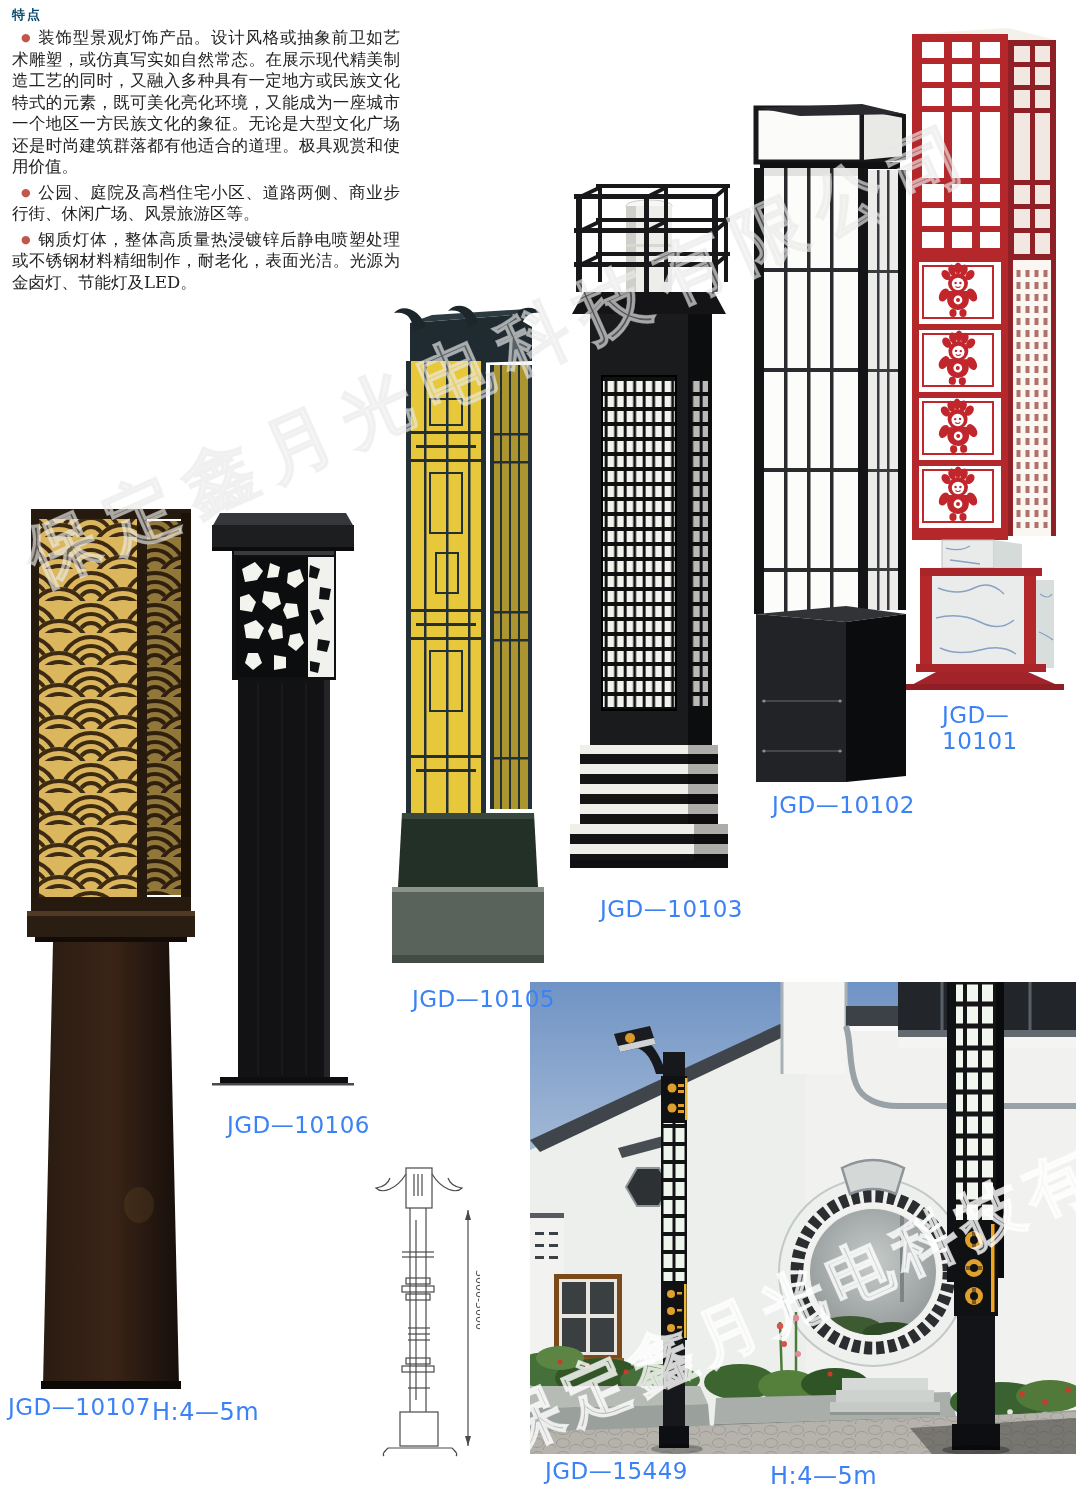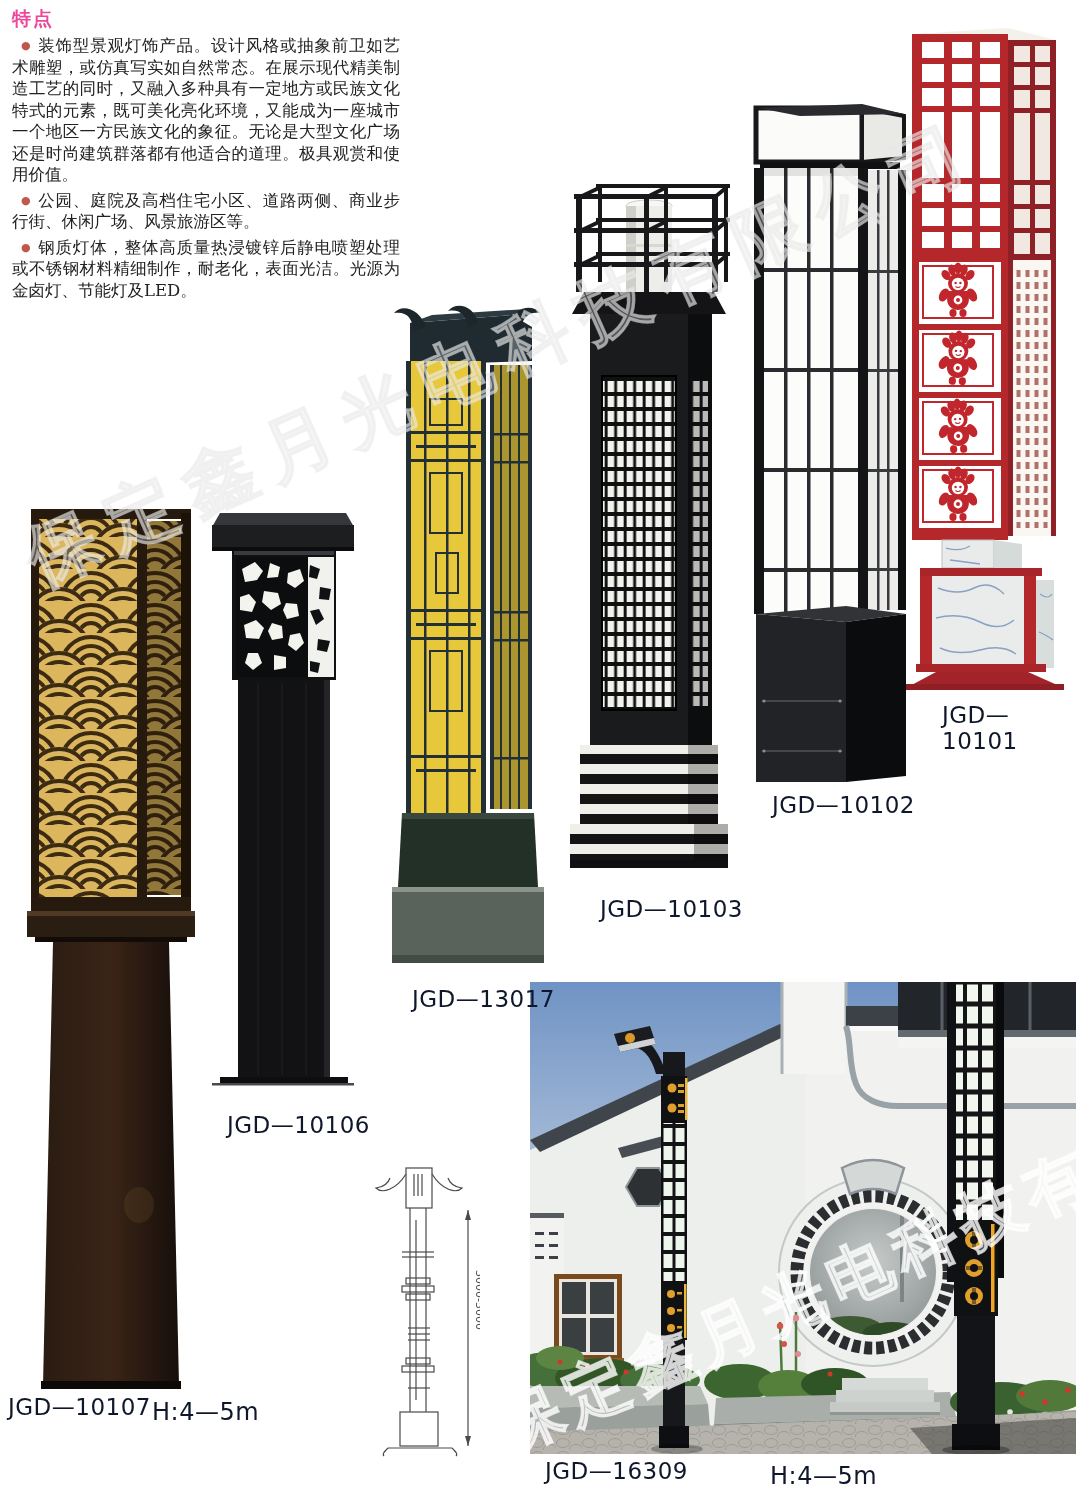--- a/index.html
+++ b/index.html
@@ -1,24 +1,24 @@
 <!DOCTYPE html>
 <html><head>
 <meta charset="utf-8">
 <style>
   html,body{margin:0;padding:0;background:#ffffff;}
   .page{position:relative;width:1076px;height:1487px;background:#ffffff;overflow:hidden;
         font-family:"Liberation Sans","DejaVu Sans",sans-serif;}
   .textblock{position:absolute;left:12px;top:4px;width:388px;color:#1b1b1b;
         font-family:"DejaVu Serif","Liberation Serif",serif;}
-  .sec-h{font-size:19px;font-weight:bold;margin:2px 0 3px 0;letter-spacing:2px;color:#ec4899;}
+  .sec-h{font-size:13px;font-weight:bold;margin:2px 0 3px 0;letter-spacing:2px;color:#0c4a6e;}
   .sec-p{font-size:16.5px;line-height:21.5px;margin:0 0 4px 0;text-align:justify;color:#222;}
   .bullet{color:#c0564c;font-size:11px;margin:0 7px 0 9px;vertical-align:2px;}
   .fig{position:absolute;}
-  .label{position:absolute;font-size:23px;color:#0f172a;letter-spacing:0.5px;
+  .label{position:absolute;font-size:23px;color:#3b82f6;letter-spacing:0.5px;
         font-family:"DejaVu Sans","Liberation Sans",sans-serif;}
   .hspec{font-size:24px;letter-spacing:0.5px;}
   .ghost-wm{position:absolute;left:10px;top:520px;width:1000px;transform:rotate(-24deg);
         transform-origin:left top;font-size:72px;font-weight:bold;letter-spacing:14px;
         color:rgba(225,225,225,0.30);-webkit-text-stroke:1px rgba(235,235,235,0.55);
         pointer-events:none;white-space:nowrap;}
 </style>
 </head>
 <body>
 
@@ -603,20 +603,20 @@
     </g>
 
     <text transform="translate(-20,470) rotate(-24)" x="0" y="0" font-size="64" font-weight="bold" letter-spacing="8" fill="rgba(255,255,255,0.28)" stroke="rgba(255,255,255,0.75)" stroke-width="1.5" font-family="DejaVu Sans, sans-serif">保定鑫月光电科技有限公司</text>
   </svg>
 
   <div class="ghost-wm">保定鑫月光电科技有限公司</div>
 
   <div class="label" style="left:942px;top:702px">JGD—10101</div>
   <div class="label" style="left:772px;top:792px">JGD—10102</div>
   <div class="label" style="left:600px;top:896px">JGD—10103</div>
-  <div class="label" style="left:412px;top:986px">JGD—13017</div>
+  <div class="label" style="left:412px;top:986px">JGD—10105</div>
   <div class="label" style="left:227px;top:1112px">JGD—10106</div>
   <div class="label" style="left:8px;top:1394px">JGD—10107</div>
   <div class="label hspec" style="left:152px;top:1398px">H:4—5m</div>
-  <div class="label" style="left:545px;top:1458px">JGD—16309</div>
+  <div class="label" style="left:545px;top:1458px">JGD—15449</div>
   <div class="label hspec" style="left:770px;top:1462px">H:4—5m</div>
 
 </div>
 
 </body></html>

